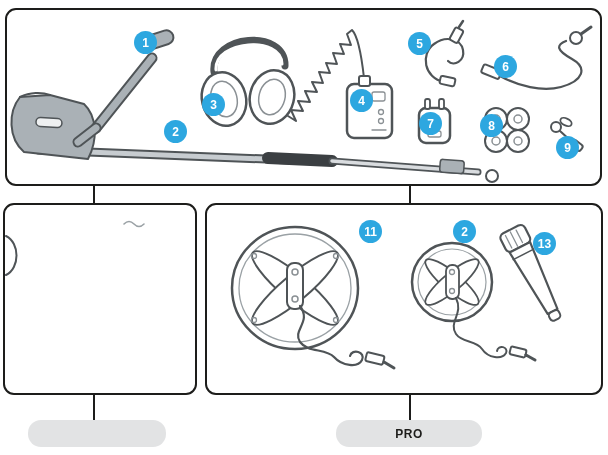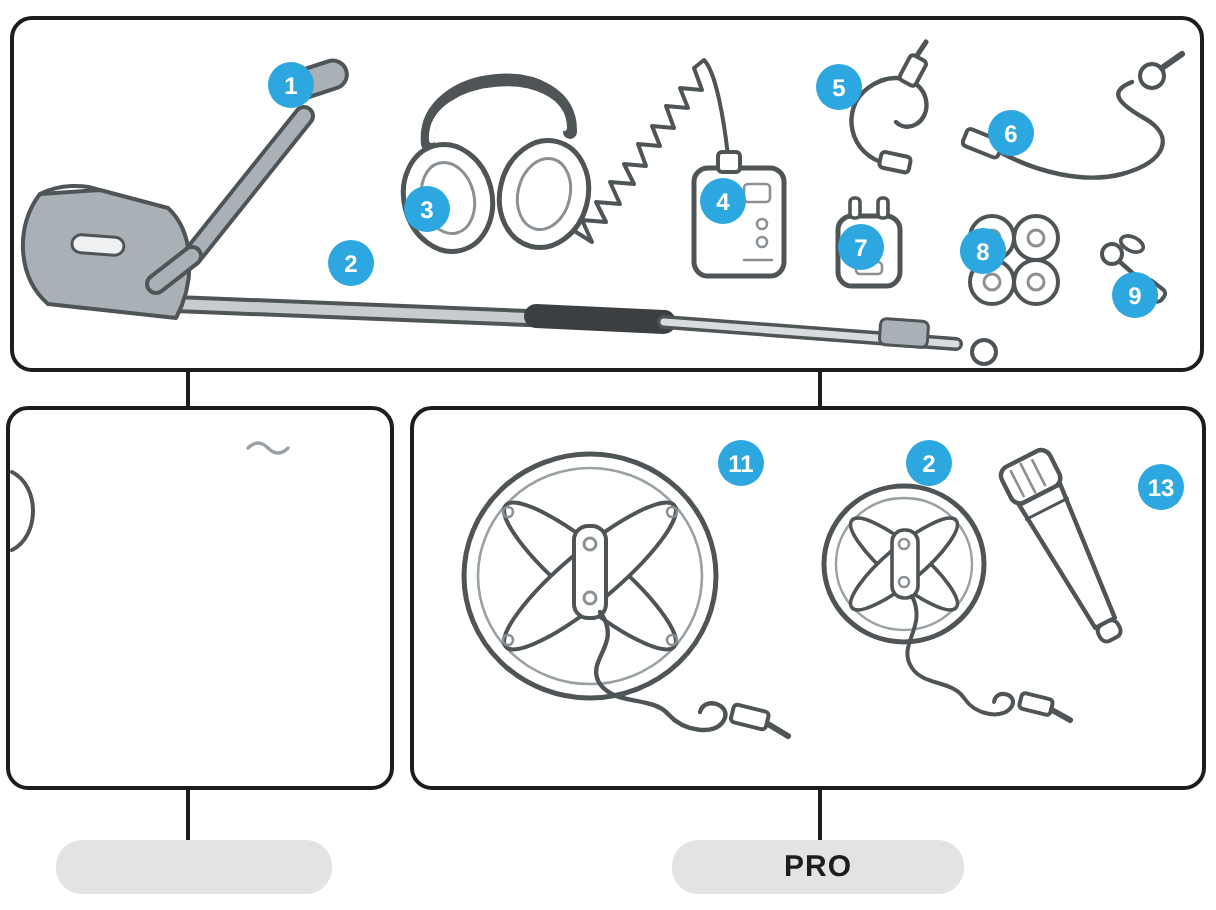--- a/index.html
+++ b/index.html
@@ -30,25 +30,25 @@
   .b2  { left:164px; top:120px; }
   .b3  { left:202px; top:93px; }
   .b4  { left:350px; top:89px; }
   .b5  { left:408px; top:32px; }
   .b6  { left:494px; top:55px; }
   .b7  { left:419px; top:112px; }
   .b8  { left:480px; top:114px; }
   .b9  { left:556px; top:136px; }
   .b11 { left:359px; top:220px; }
   .b12 { left:453px; top:220px; }
-  .b13 { left:533px; top:232px;margin-left:36px; }
+  .b13 { left:533px; top:232px; }
   .pill {
     position:absolute; height:27px; background:#e2e3e4; border-radius:13px;
     z-index:2; display:flex; align-items:center; justify-content:center;
-    font-weight:bold; font-size:15px; color:#1d1d1b; letter-spacing:0.5px;
+    font-weight:bold; font-size:12px; color:#1d1d1b; letter-spacing:0.5px;
   }
   .pill-left  { left:28px;  top:420px; width:138px; }
   .pill-right { left:336px; top:420px; width:146px; }
 </style>
 </head>
 <body>
 
 <div class="canvas">
 
   <div class="panel panel-top"></div>

